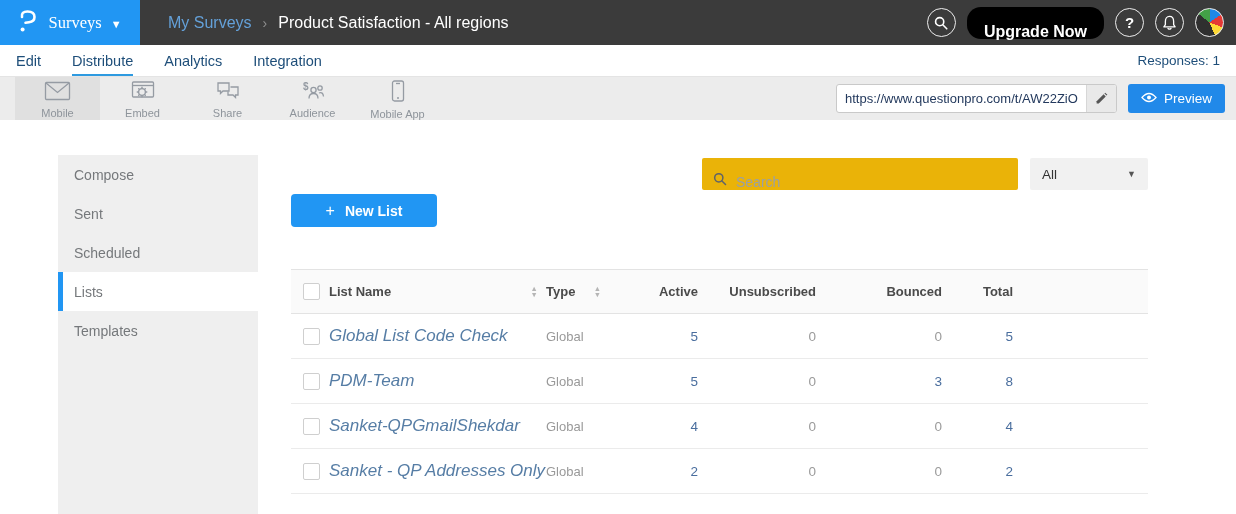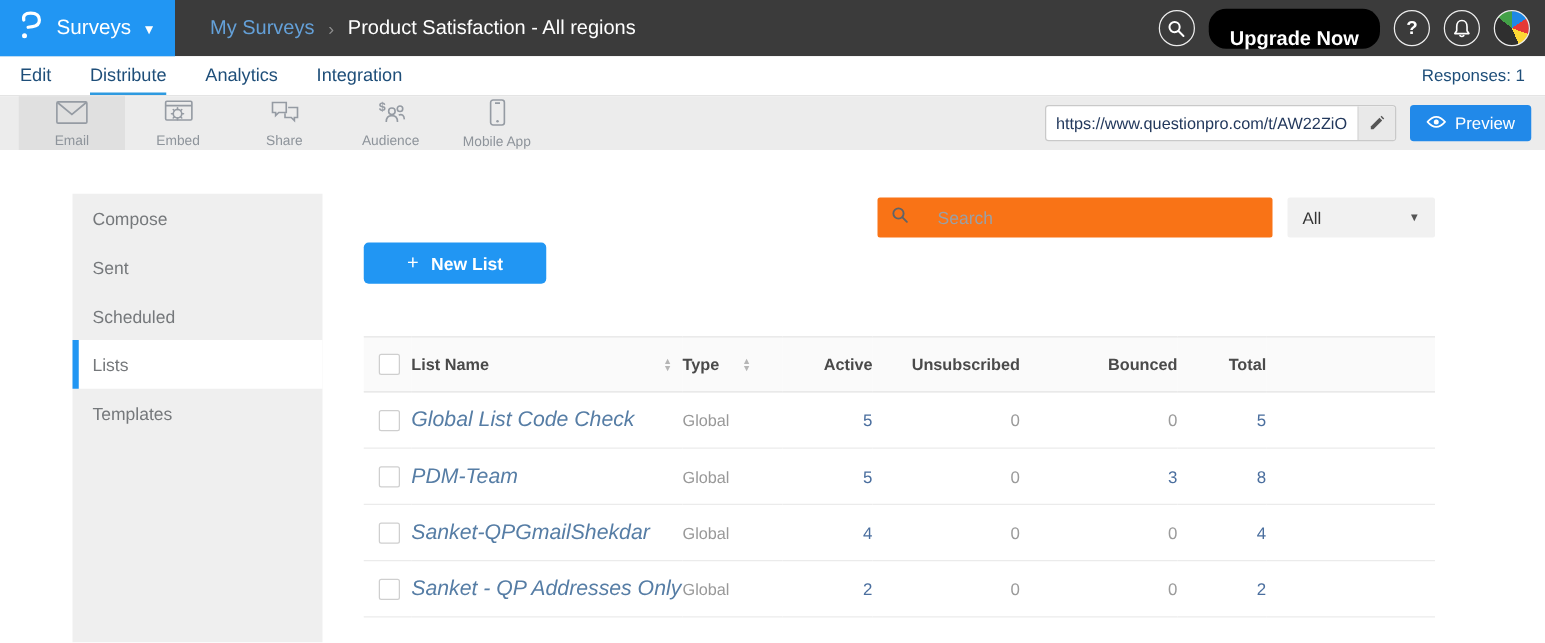--- a/index.html
+++ b/index.html
@@ -3,21 +3,21 @@
 <meta charset="utf-8">
 <style>
   * { box-sizing: border-box; margin: 0; padding: 0; }
   html,body { width:1236px; height:514px; overflow:hidden; background:#fff;
     font-family:"Liberation Sans", sans-serif; }
 
   
   .header { height:45px; background:#3b3b3b; display:flex; align-items:center; }
   .logo-box { width:140px; height:100%; background:#2196f3; display:flex;
     align-items:center; justify-content:center; gap:9px; cursor:pointer; }
-  .logo-box .app-name { color:#fff; font-size:16.5px; }
+  .logo-box .app-name { color:#fff; font-size:16.5px;font-family:Liberation Serif, serif; }
   .logo-box .caret { color:#fff; font-size:11px; margin-top:2px; }
   .breadcrumb { margin-left:28px; display:flex; align-items:center; gap:11px; font-size:16px; }
   .crumb-parent { color:#64a0d8; cursor:pointer; }
   .crumb-sep { color:#8f8f8f; font-size:14px; }
   .crumb-title { color:#ffffff; }
   .header-right { margin-left:auto; margin-right:12px; display:flex; align-items:center; gap:11px; }
   .hicon { width:29px; height:29px; border:1.6px solid #ededed; border-radius:50%;
     display:flex; align-items:center; justify-content:center; cursor:pointer;
     color:#fff; font-weight:bold; font-size:15px; flex-shrink:0; }
   .upgrade-btn { height:27px; padding:16px 17px; border:none; border-radius:14px;
@@ -56,22 +56,22 @@
 
   
   .content { margin:35px 58px 0; display:flex; height:359px; }
   .sidebar { width:200px; background:#efefef; flex-shrink:0; }
   .side-item { height:39px; display:flex; align-items:center; padding-left:16px;
     font-size:14px; color:#75787b; cursor:pointer; }
   .side-item.active { background:#fff; border-left:5px solid #2196f3; padding-left:11px; }
   .main { flex:1; padding:3px 30px 0 33px; }
 
   .filters-row { display:flex; justify-content:flex-end; gap:12px; }
-  .search-box { width:316px; height:32px; background:#f97316; border-radius:2px;
-    display:flex; align-items:center; padding:0 11px; gap:23px; }
+  .search-box { width:316px; height:32px; background:#eab308; border-radius:2px;
+    display:flex; align-items:flex-end; padding:0 11px; gap:9px; }
   .search-input { flex:1; border:none; outline:none; background:transparent; font-size:14px;
     color:#444; font-family:"Liberation Sans", sans-serif; }
   .search-input::placeholder { color:#9aa0a6; }
   .filter-dd { width:118px; height:32px; background:#f1f1f1; border-radius:2px;
     display:flex; align-items:center; padding:0 12px; font-size:13.5px; color:#333; cursor:pointer; }
   .filter-dd .dd-caret { margin-left:auto; font-size:9px; color:#555; }
 
   .newlist-btn { margin-top:4px; height:33px; width:146px; background:#2196f3; border:none;
     border-radius:4px; color:#fff; font-size:14px; font-weight:bold; display:flex;
     align-items:center; justify-content:center; gap:10px; cursor:pointer;
@@ -143,21 +143,21 @@
 </div>
 
 <div class="toolbar">
   <div class="tool-item active">
     <span>
       <svg width="27" height="20" viewBox="0 0 27 20">
         <rect x="1.5" y="1.5" width="24" height="17" rx="1"></rect>
         <polyline points="2,2 13.5,11.5 25,2"></polyline>
       </svg>
     </span>
-    <span class="tool-label">Email</span>
+    <span class="tool-label">Mobile</span>
   </div>
   <div class="tool-item">
     <span>
       <svg width="24" height="20" viewBox="0 0 24 20">
         <rect x="1.5" y="1" width="21" height="15" rx="1"></rect>
         <line x1="1.5" y1="4.5" x2="22.5" y2="4.5"></line>
         <circle cx="11" cy="11" r="3.4"></circle>
         <g stroke-linecap="round">
           <line x1="11" y1="6.2" x2="11" y2="7.6"></line>
             <line x1="11" y1="14.4" x2="11" y2="15.8"></line>

